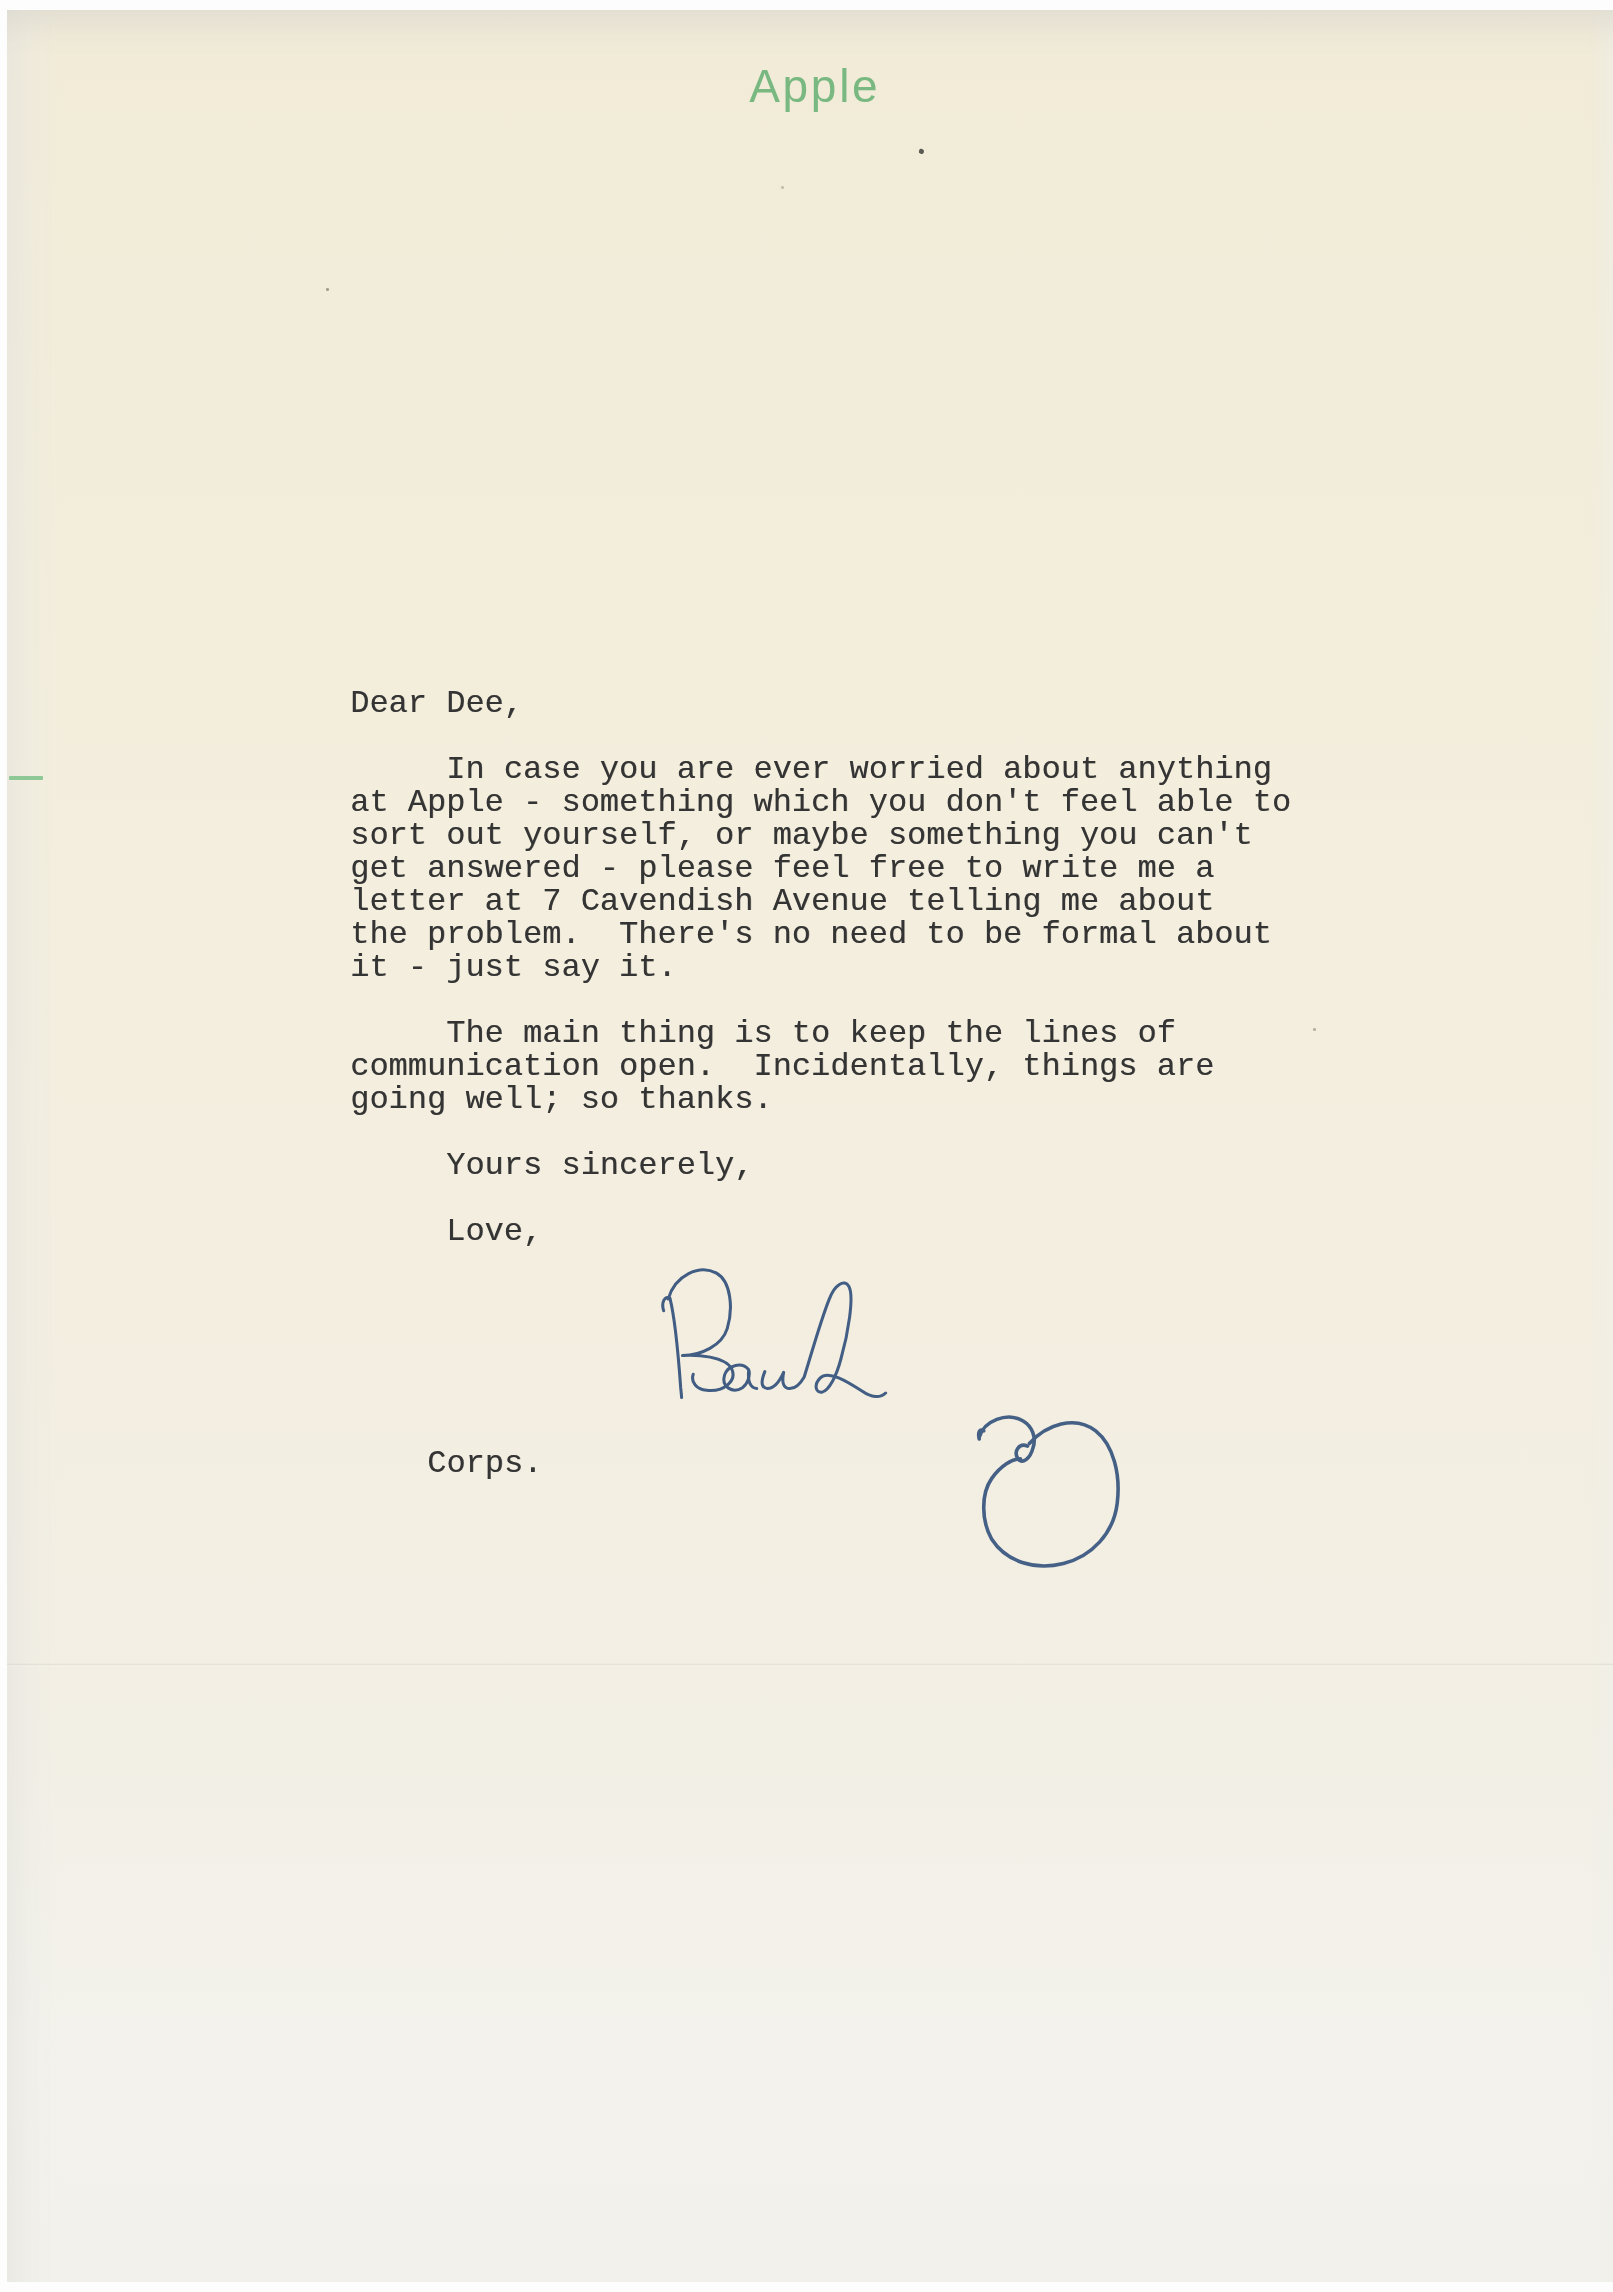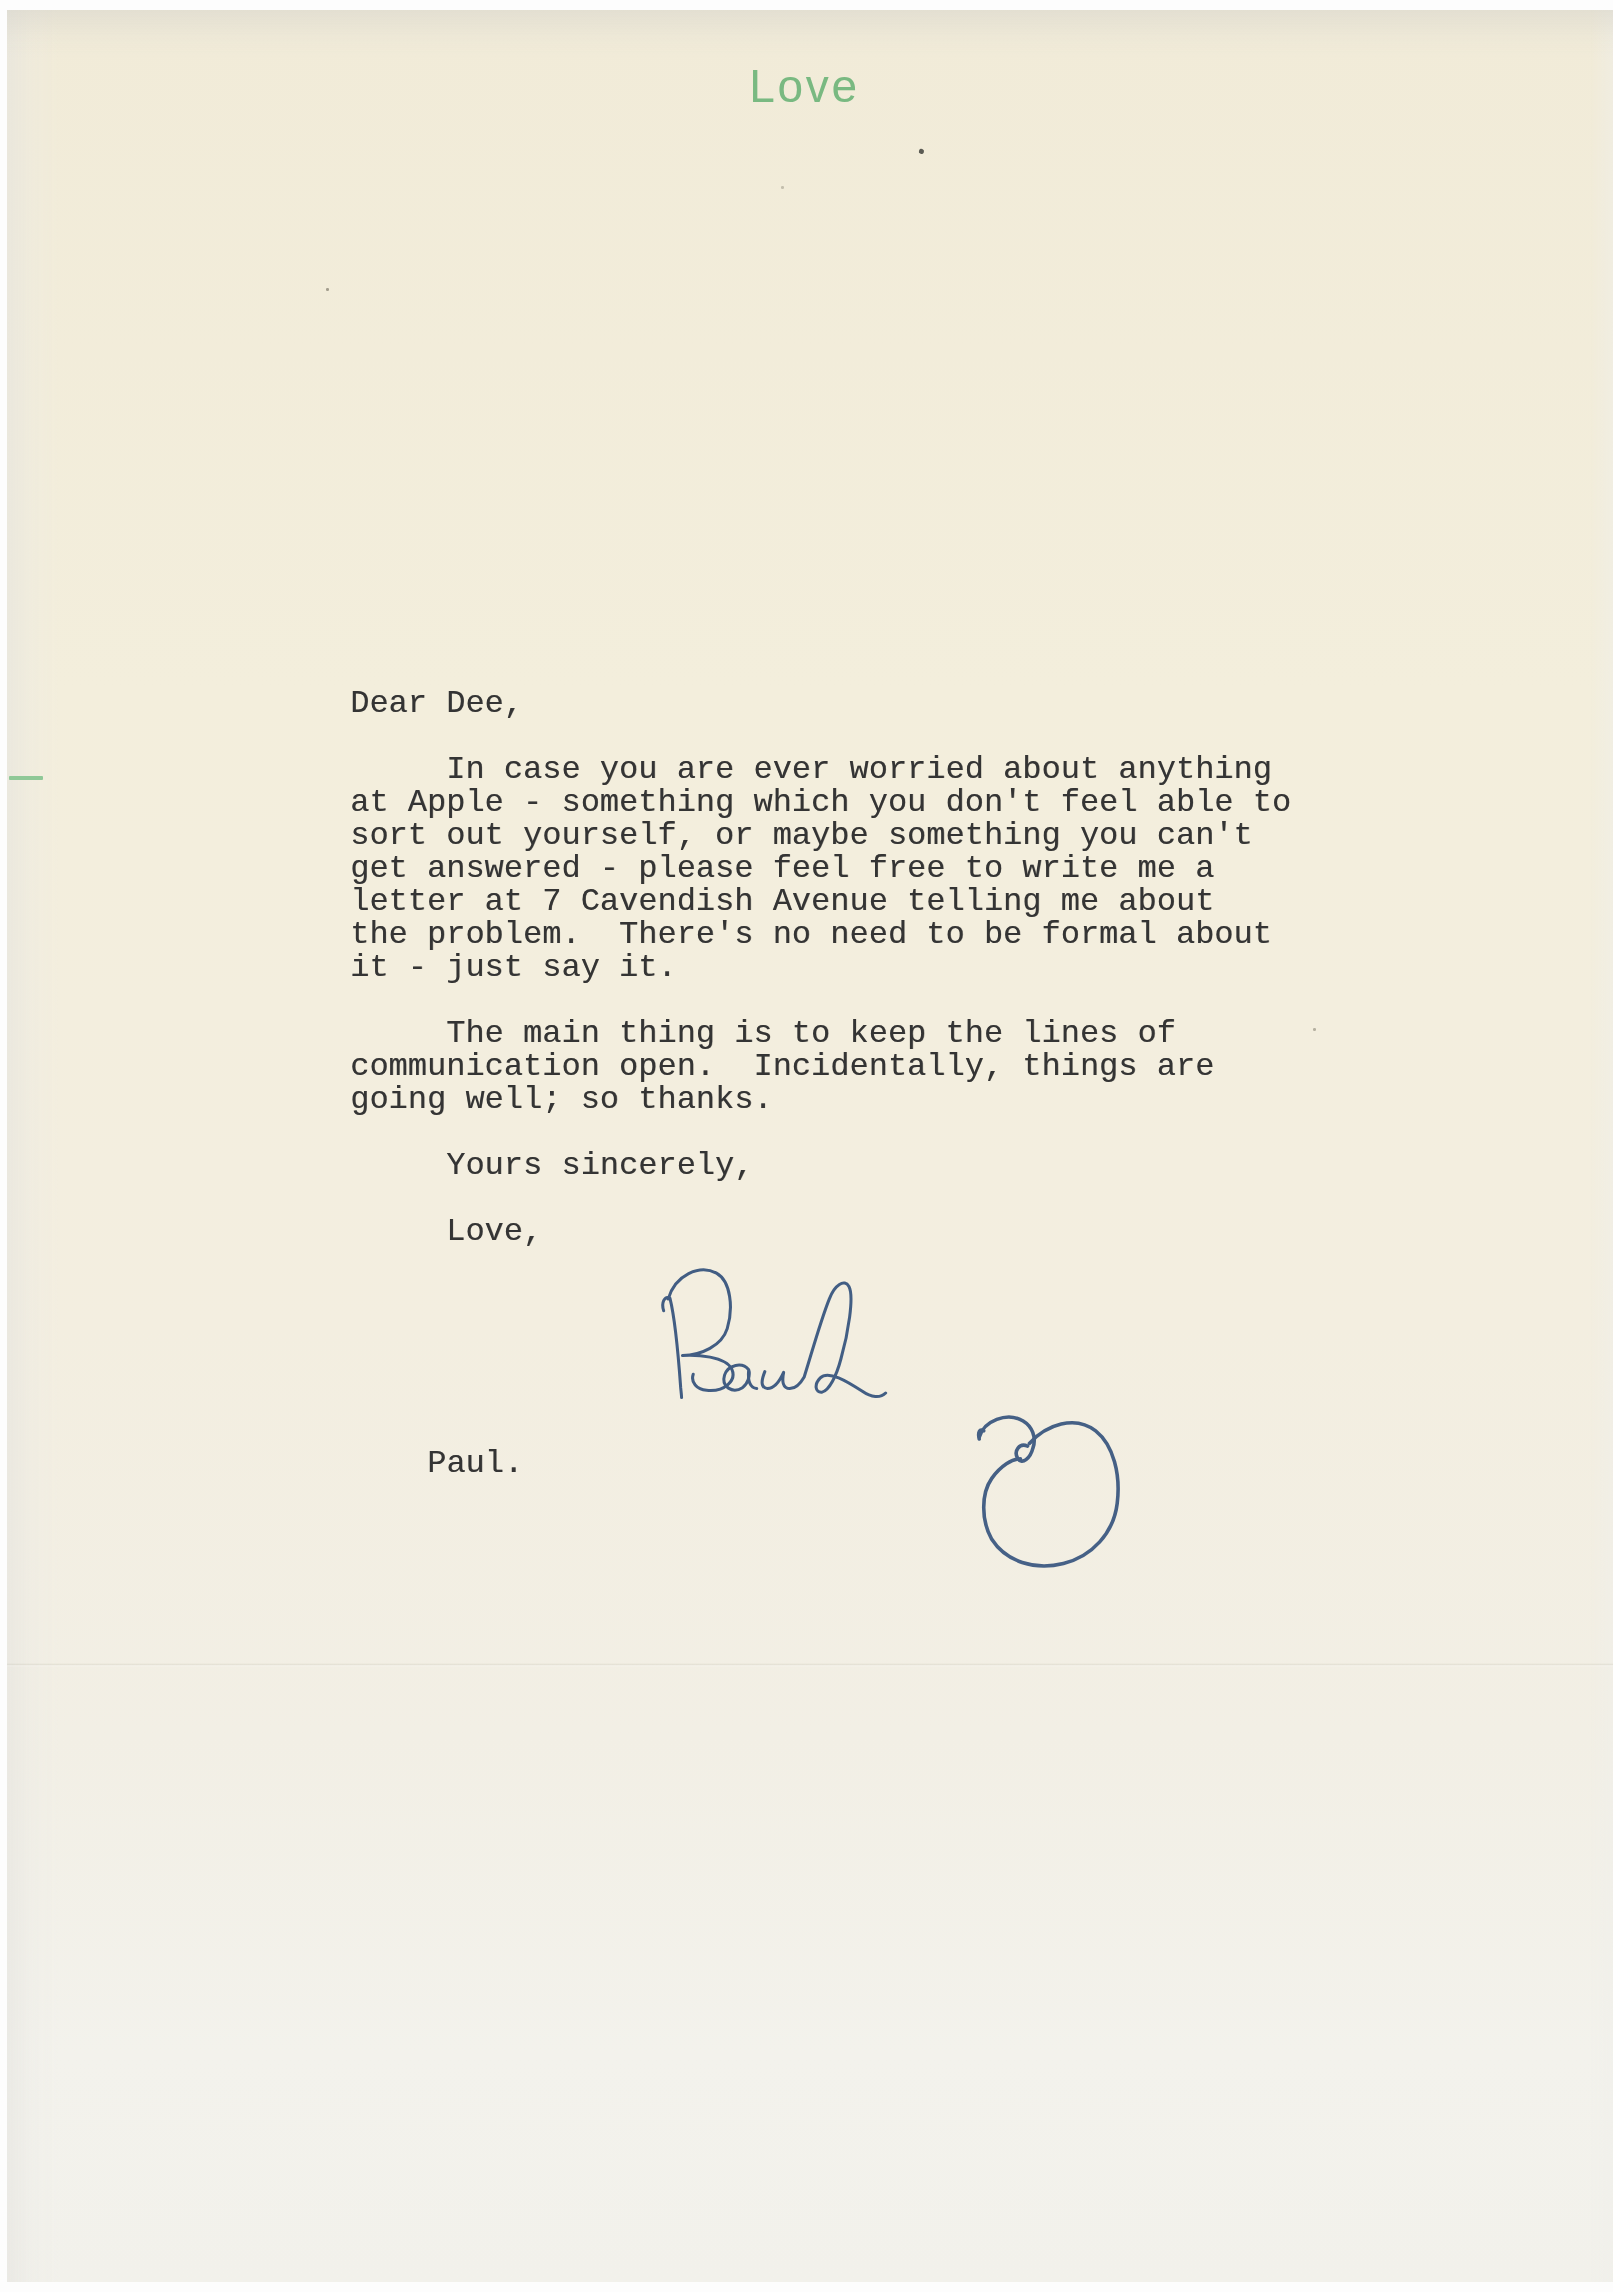--- a/index.html
+++ b/index.html
@@ -79,21 +79,21 @@
   .speck1{left:912px;top:139px;width:5.4px;height:4.5px;background:#41423c;opacity:.85;transform:rotate(20deg);}
   .speck2{left:319px;top:278px;width:2.7px;height:2.7px;background:rgba(110,105,90,0.6);}
   .speck3{left:1306px;top:1018px;width:2.7px;height:2.7px;background:rgba(120,115,100,0.5);}
   .speck4{left:774px;top:176px;width:2.7px;height:2.7px;background:rgba(150,145,130,0.5);}
 </style>
 </head>
 <body>
 
 <div class="paper">
 
-  <div class="logo">Love</div>
+  <div class="logo">Apple</div>
 
   <div class="green-dash"></div>
 
   <pre class="letter-body">Dear Dee,
 
      In case you are ever worried about anything
 at Apple - something which you don't feel able to
 sort out yourself, or maybe something you can't
 get answered - please feel free to write me a
 letter at 7 Cavendish Avenue telling me about
@@ -101,21 +101,21 @@
 it - just say it.
 
      The main thing is to keep the lines of
 communication open.  Incidentally, things are
 going well; so thanks.
 
      Yours sincerely,
 
      Love,</pre>
 
-  <pre class="typed-name">     Paul.</pre>
+  <pre class="typed-name">     Corps.</pre>
 
   <svg class="sig-svg" width="269" height="179" viewBox="0 0 300 200" fill="none">
     <g stroke="#33517c" stroke-width="3.4" stroke-linecap="round" stroke-linejoin="round" opacity="0.92">
       <path d="M15,60 C12,51 16,43 22,46 C26,62 31,104 34,146 C34.5,151 35,155 35,157" stroke="#33517c"></path>
       <path d="M20,47 C28,20 55,8 74,18 C90,27 93,57 86,80 C80,99 57,110 36,110 C52,109 84,111 91,125 C97,138 83,151 63,149 C52,148 45,140 48,131" stroke="#33517c"></path>
       <path d="M110,126 C103,117 87,120 83,132 C79,145 92,153 103,146 C109,142 112,132 110,126 C109,136 110,146 119,147" stroke="#33517c"></path>
       <path d="M128,128 C124,138 123,146 131,147 C139,147 145,138 149,129 C147,139 148,147 156,147 C163,147 168,141 172,134 C179,112 190,72 200,47 C206,31 217,24 222,33 C228,44 221,86 213,114 C208,133 200,149 192,151 C184,152 183,142 190,135 C199,126 220,139 237,150 C247,157 257,158 263,152" stroke="#33517c"></path>
     </g>
   </svg>
 

